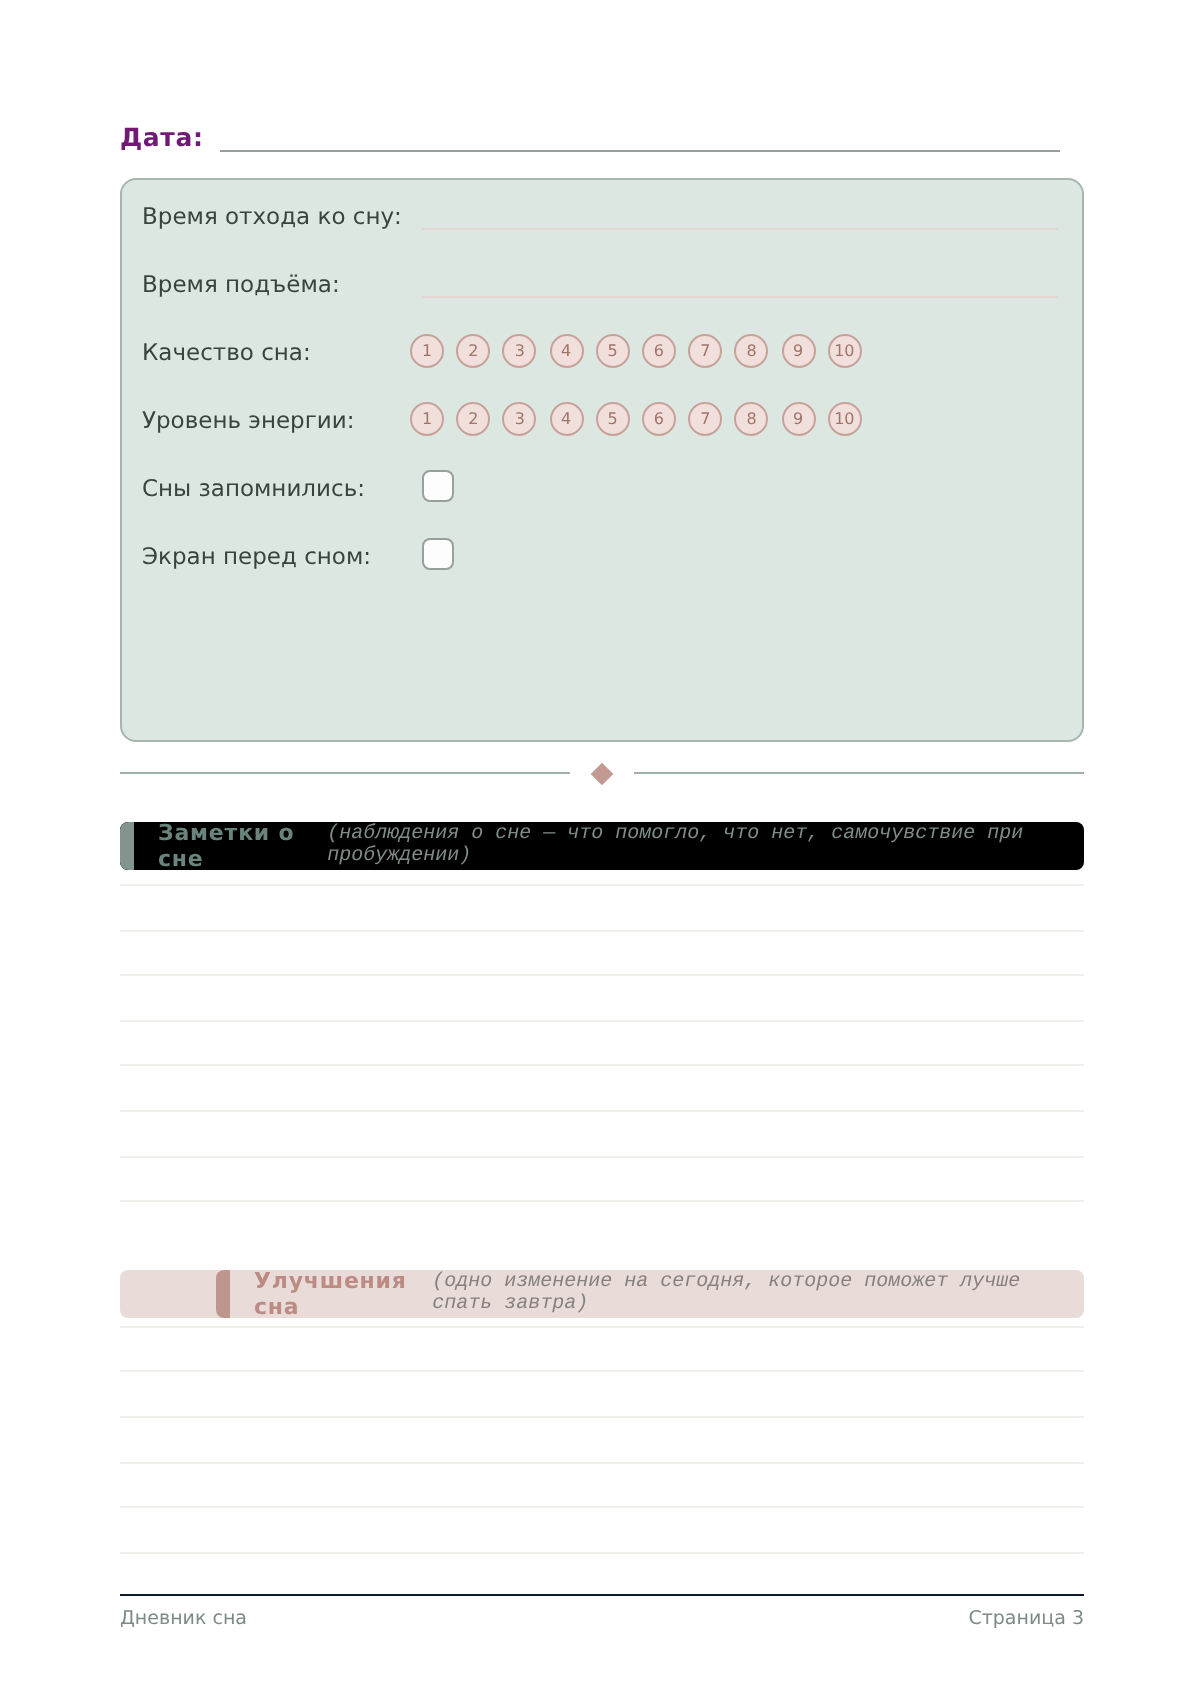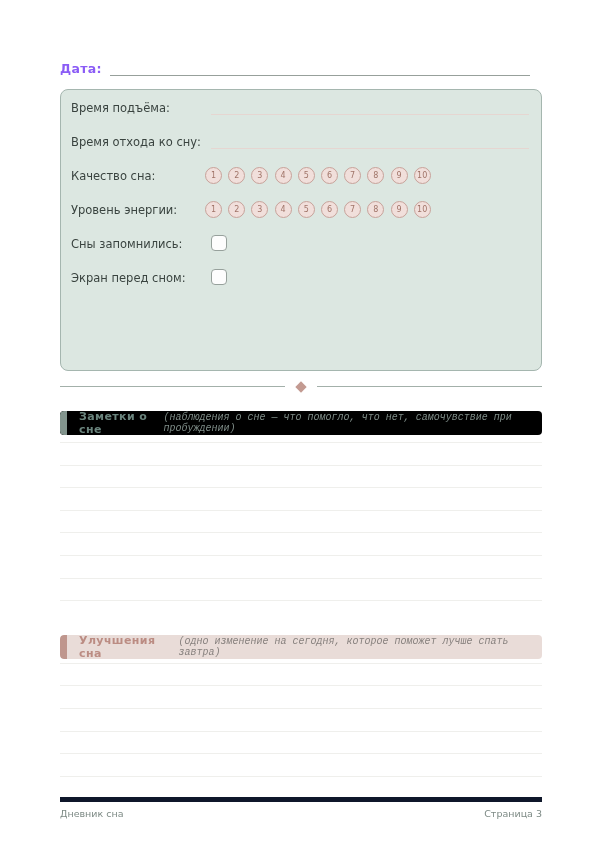--- a/index.html
+++ b/index.html
@@ -2,21 +2,21 @@
 <html><head>
 <meta charset="utf-8">
 <style>
   * { margin:0; padding:0; box-sizing:border-box; }
   html,body { width:600px; height:848px; background:#ffffff; overflow:hidden;
               font-family:"DejaVu Sans", sans-serif; }
   .page { width:600px; height:848px; padding:60px 58px 0 60px; position:relative; }
 
   
   .date-row { display:flex; align-items:flex-end; height:16px; }
-  .date-label { font-size:12.5px; font-weight:bold; color:#8b5cf6; letter-spacing:0.3px; }
+  .date-label { font-size:12.5px; font-weight:bold; color:#701a75; letter-spacing:0.3px; }
   .date-line { flex:1; margin-left:8px; margin-right:12px; border-bottom:1px solid #97a09b; height:14px; }
 
   
   .log-box { margin-top:13px; background:#dce7e1; border:1px solid #a5b6af;
              border-radius:8px; padding:9px 12px 0 10px; height:282px; }
   .field-row { display:flex; align-items:flex-start; height:34px; }
   .field-label { width:140px; flex:0 0 140px; font-size:11.5px; color:#39433f; padding-top:2px; }
   .uline { border-bottom:1.5px solid #e6d6d1; height:16px; font-size:11px; color:#39433f; }
   .uline.long { width:320px; }
   .uline.short { width:88px; }
@@ -34,58 +34,58 @@
                       margin:0 12px; flex:0 0 auto; }
 
   
   .sec-header { height:24px; border-radius:4px; display:flex; align-items:center;
                 overflow:hidden; }
   .sec-header .accent { width:7px; align-self:stretch; flex:0 0 7px;
                         border-radius:4px 0 0 4px; }
   .notes .sec-header { background:#000000; margin-top:20px; }
   .notes .accent { background:#82948d; }
   .notes .sec-title { color:#6a847d; }
-  .improve .sec-header { background:#e9dcd8; margin-top:12px; }
+  .improve .sec-header { background:#e9dcd8; margin-top:12px;padding-left:48px; }
   .improve .accent { background:#bf968d; }
   .improve .sec-title { color:#bb8c83; }
   .sec-title { font-size:11px; font-weight:bold; letter-spacing:0.4px; margin-left:12px; }
   .sec-sub { font-size:10px; font-style:italic; color:#7f8d88; margin-left:0;font-family:Liberation Mono, monospace; }
   .improve .sec-sub { color:#87817e; }
 
   
   .rules { }
   .rules.first-gap { margin-top:7px; }
   .rules.first-gap2 { margin-top:4px; }
   .rule-line { height:22.6px; border-top:1px solid #efefec; }
 
   
   .footer { position:absolute; left:60px; right:58px; top:797px;
-            border-top:5px solid #0f172a; padding-top:6px;
+            border-top:1px solid #0f172a; padding-top:6px;
             display:flex; justify-content:space-between;
             font-size:9.5px; color:#7d8a85; }
 </style>
 </head>
 <body>
 
 <div class="page">
 
   <div class="date-row">
     <span class="date-label">Дата:</span>
     <div class="date-line"></div>
   </div>
 
   <div class="log-box">
 
     <div class="field-row">
-      <span class="field-label">Время подъёма:</span>
+      <span class="field-label">Время отхода ко сну:</span>
       <div class="uline long"></div>
     </div>
 
     <div class="field-row">
-      <span class="field-label">Время отхода ко сну:</span>
+      <span class="field-label">Время подъёма:</span>
       <div class="uline long"></div>
     </div>
 
 
     <div class="field-row">
       <span class="field-label">Качество сна:</span>
       <div class="circles">
           <span class="rating-circle">1</span>
           <span class="rating-circle">2</span>
           <span class="rating-circle">3</span>

